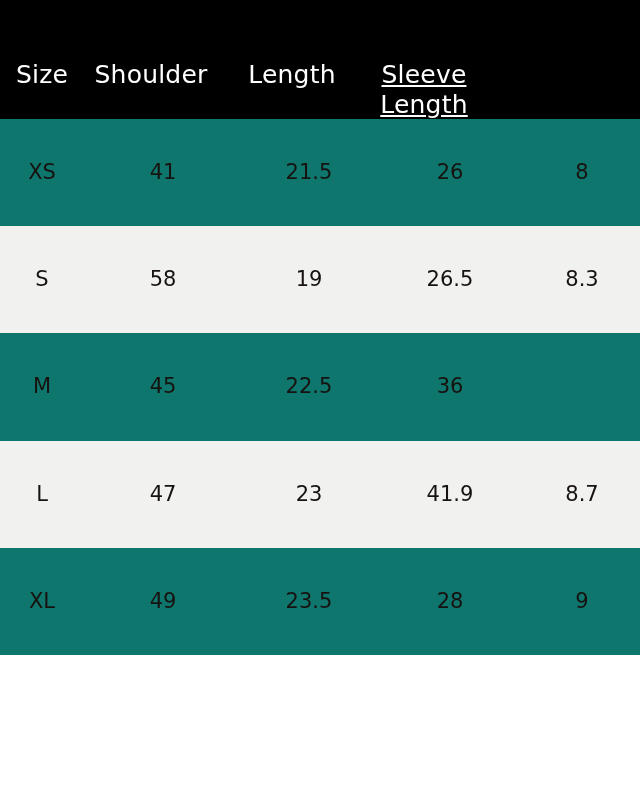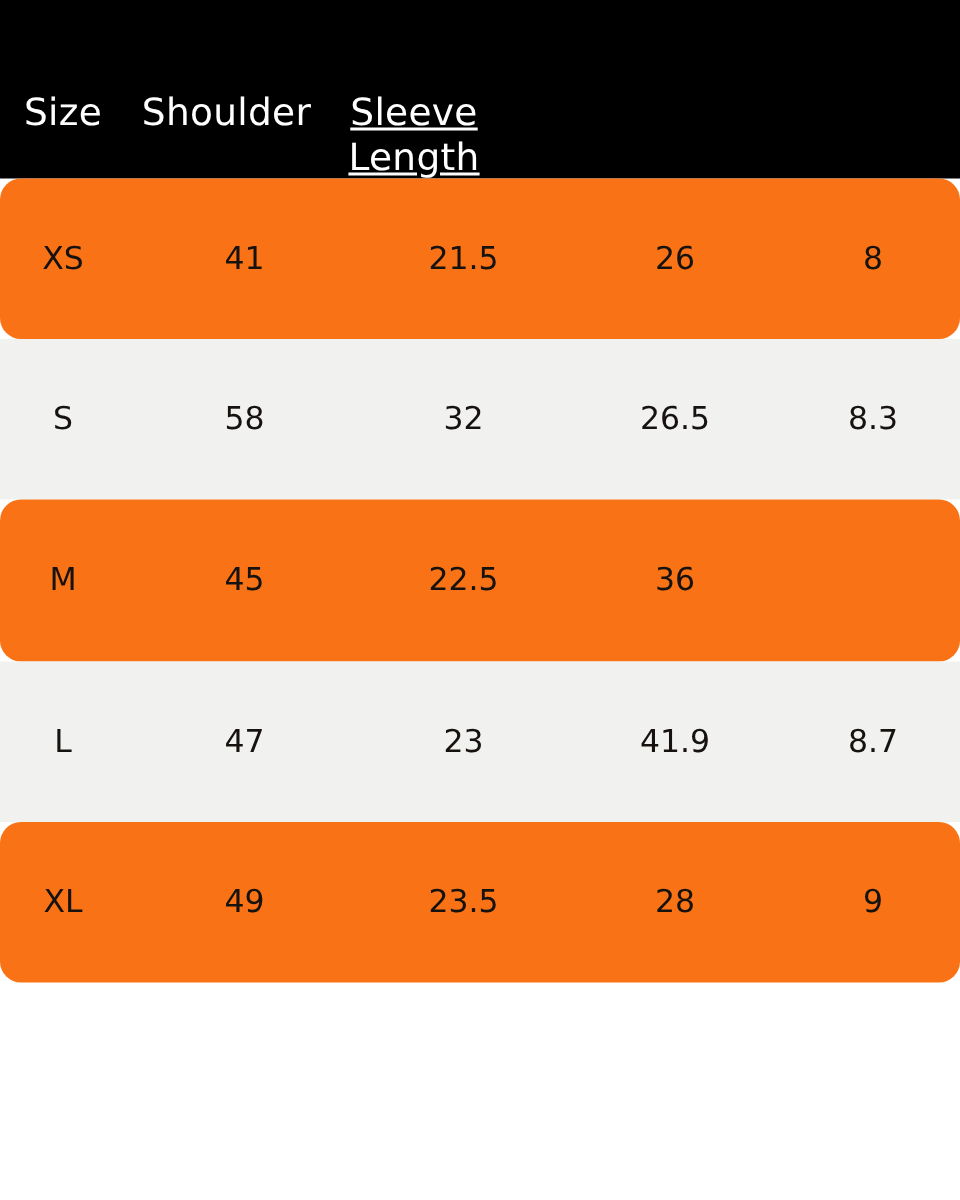--- a/index.html
+++ b/index.html
@@ -43,21 +43,21 @@
     justify-content: center;
     height: 100%;
   }
   
   .chart-row {
     height: 135px;
     display: flex;
     flex-direction: row;
     align-items: center;
   }
-  .chart-row.alt-a { background: #f97316; border-radius: 14px; }
+  .chart-row.alt-a { background: #0f766e; }
   .chart-row.alt-b { background: #f1f1f0; }
   .chart-row .cell {
     font-size: 21px;
     line-height: 1.2;
     color: #16120f;
     text-align: center;
     display: flex;
     align-items: center;
     justify-content: center;
     height: 100%;
@@ -85,35 +85,36 @@
   .chart-header .col-4 { align-items: flex-start; padding-top: 46px; box-sizing: border-box; text-decoration: underline; }
 </style>
 </head>
 <body>
 
 <div class="size-chart">
 
   <div class="chart-header">
     <div class="cell col-0">Size</div>
     <div class="cell col-2">Shoulder</div>
+    <div class="cell col-3">Length</div>
     <div class="cell col-4">Sleeve Length</div>
   </div>
 
   <div class="chart-row alt-a">
     <div class="cell col-0">XS</div>
     <div class="cell col-1">41</div>
     <div class="cell col-2">21.5</div>
     <div class="cell col-3">26</div>
     <div class="cell col-4">8</div>
   </div>
 
   <div class="chart-row alt-b">
     <div class="cell col-0">S</div>
     <div class="cell col-1">58</div>
-    <div class="cell col-2">32</div>
+    <div class="cell col-2">19</div>
     <div class="cell col-3">26.5</div>
     <div class="cell col-4">8.3</div>
   </div>
 
   <div class="chart-row alt-a">
     <div class="cell col-0">M</div>
     <div class="cell col-1">45</div>
     <div class="cell col-2">22.5</div>
     <div class="cell col-3">36</div>
   </div>

